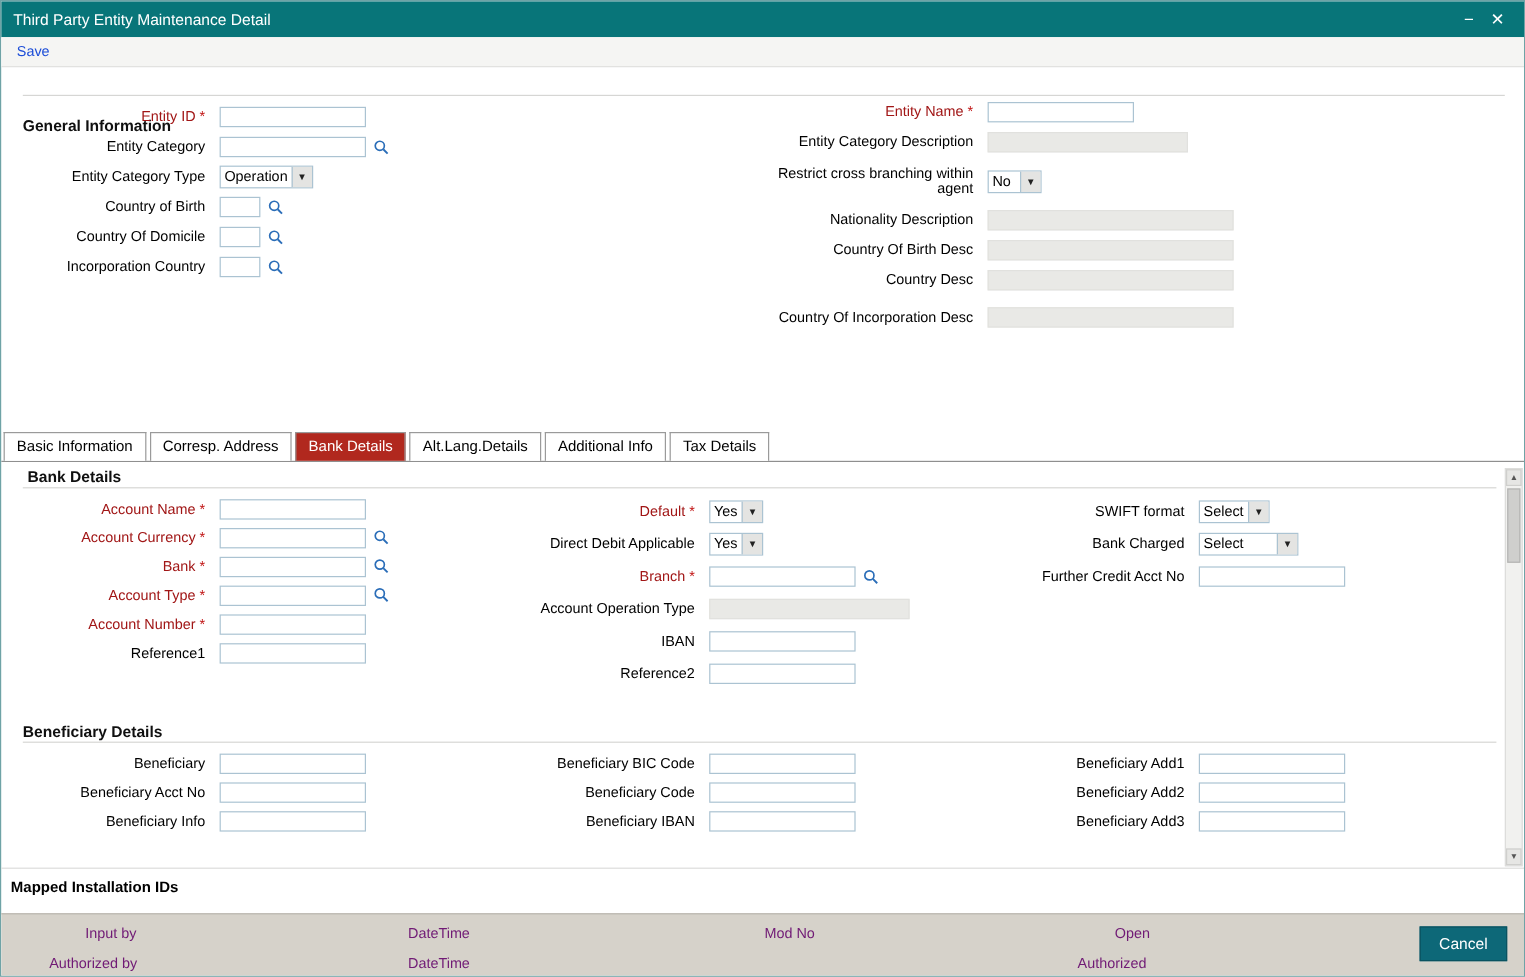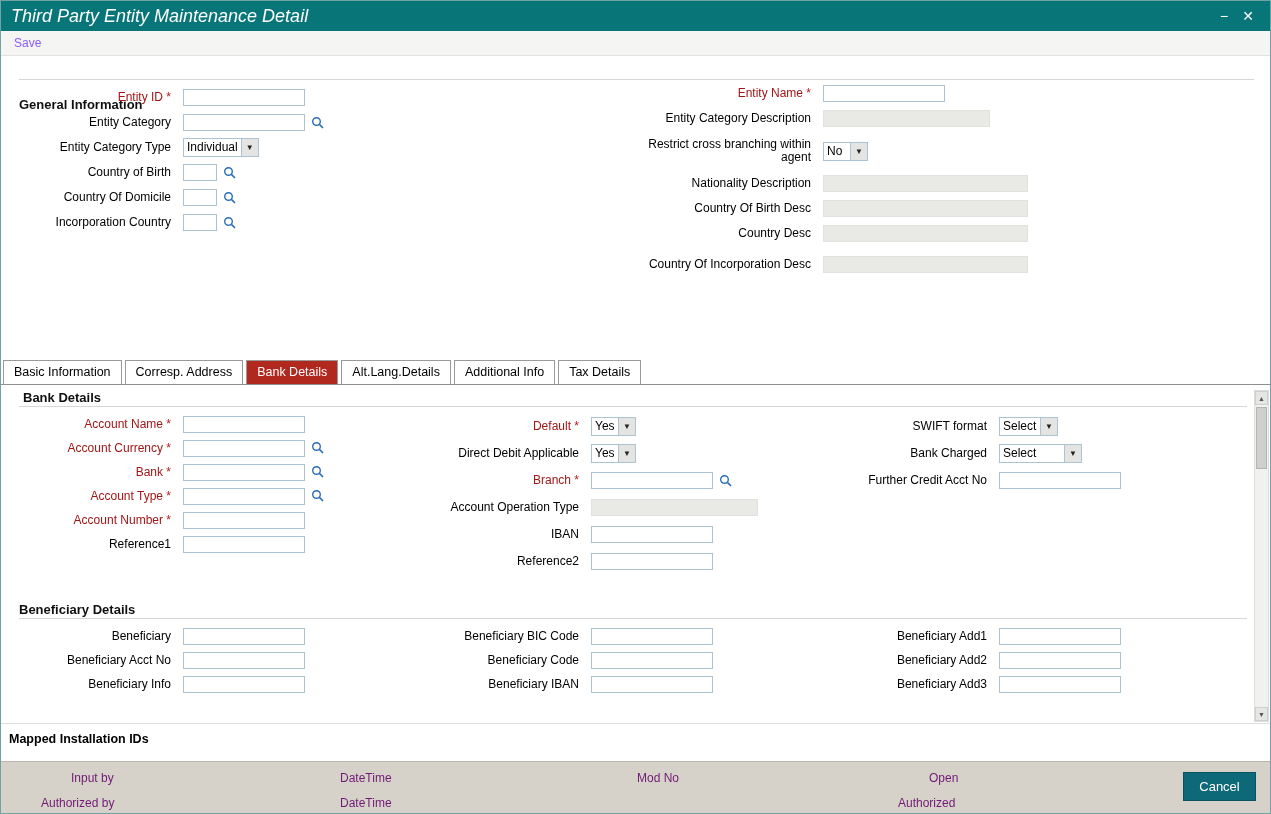--- a/index.html
+++ b/index.html
@@ -1,27 +1,27 @@
 <!DOCTYPE html>
 <html><head>
 <meta charset="utf-8">
 <style>
   * { margin:0; padding:0; box-sizing:border-box; }
   body { font-family:"Liberation Sans", sans-serif; font-size:12px; color:#000; background:#fff; }
   #window { position:relative; width:1271px; height:814px; background:#fff; border:1px solid #6fa3a6; overflow:hidden; }
 
   .titlebar { position:absolute; top:0; left:0; width:100%; height:30px; background:#087579; color:#fff;
               display:flex; align-items:center; padding:0 10px; }
-  .titlebar .title { font-size:18px; flex:1;font-style:italic; }
+  .titlebar .title { font-size:13px; flex:1; }
   .winbtn { width:24px; height:20px; display:flex; align-items:center; justify-content:center;
             color:#fff; font-size:14px; cursor:default; }
 
   .toolbar { position:absolute; top:30px; left:0; width:100%; height:25px; background:#f5f5f3;
              border-bottom:1px solid #e2e2e0; display:flex; align-items:center; padding:0 13px; }
-  .savebtn { font-size:12px; color:#8b5cf6; cursor:default; }
+  .savebtn { font-size:12px; color:#1d4ed8; cursor:default; }
 
   .section-h { position:absolute; font-weight:bold; font-size:13px; color:#101010; }
   .hr { position:absolute; height:1px; background:#d6d6d4; }
 
   .row { display:flex; align-items:center; }
   .lbl { text-align:right; font-size:12px; line-height:13px; color:#000; }
   .red { color:#a11616; }
   .ast { color:#c01313; }
   .ctrl { margin-left:12px; display:flex; align-items:center; gap:6px; }
 
@@ -114,21 +114,21 @@
               <circle cx="5.5" cy="5.5" r="3.8" fill="none" stroke="#2a6db8" stroke-width="1.4"></circle>
               <line x1="8.4" y1="8.4" x2="12" y2="12" stroke="#2a6db8" stroke-width="1.6"></line>
             </svg>
           </span>
       </span>
     </div>
     <div class="row">
       <span class="lbl">Entity Category Type</span>
       <span class="ctrl">
         <span class="combo">
-          <span class="combo-val cw56">Individual</span>
+          <span class="combo-val cw56">Operation</span>
           <span class="combo-btn">▼</span>
         </span>
       </span>
     </div>
     <div class="row">
       <span class="lbl">Country of Birth</span>
       <span class="ctrl">
         <input class="inp w34" style="">
         <span class="lookup">
             <svg width="14" height="14" viewBox="0 0 14 14">

